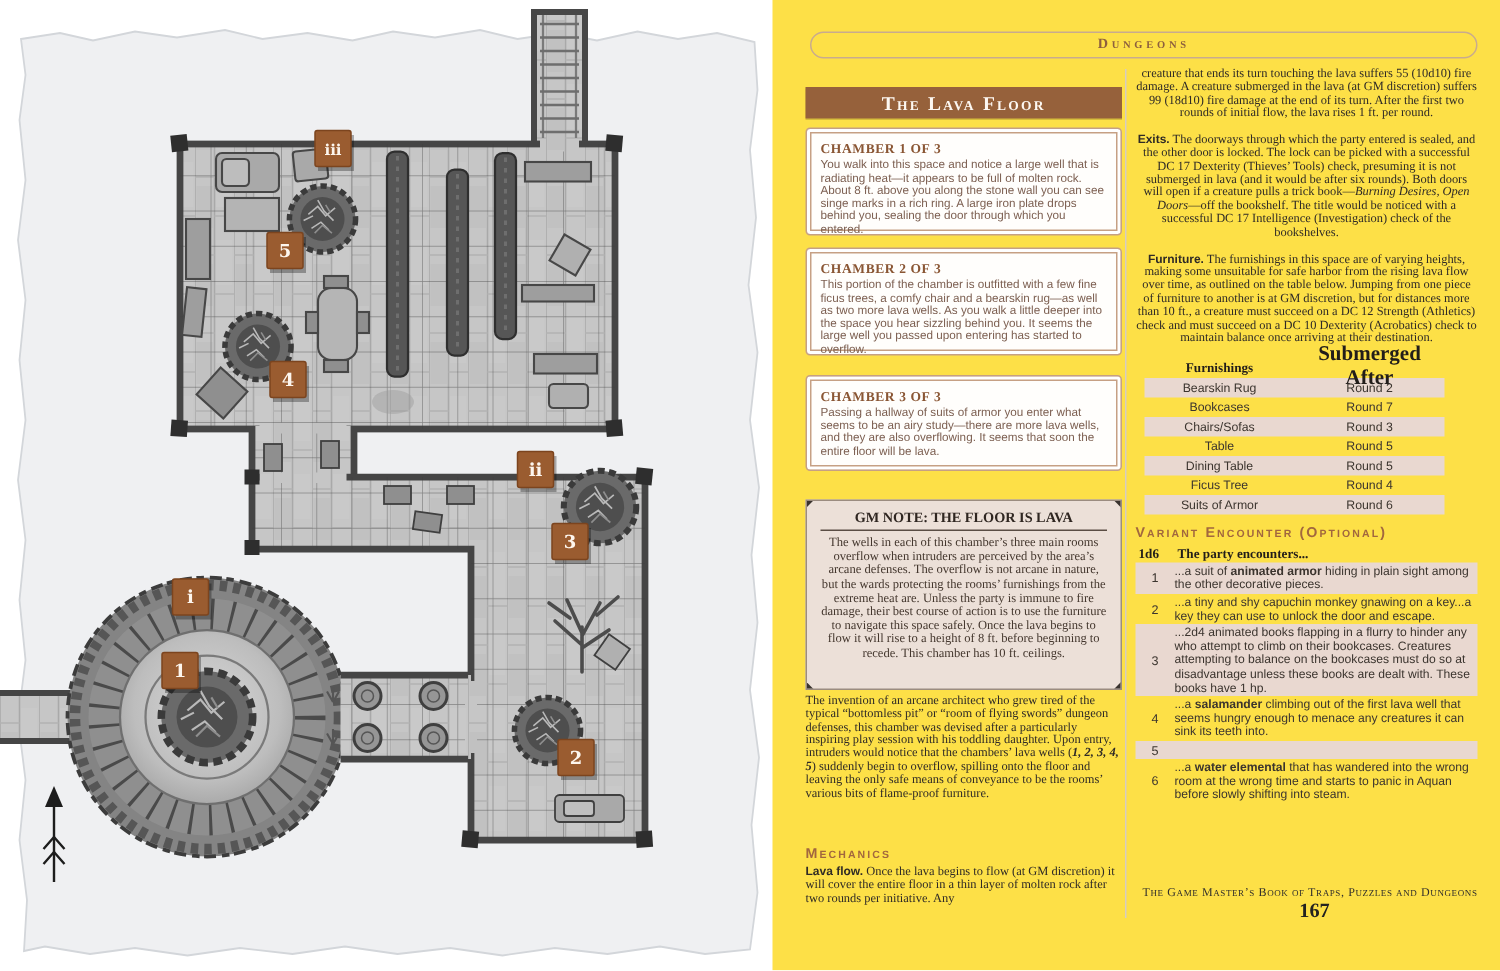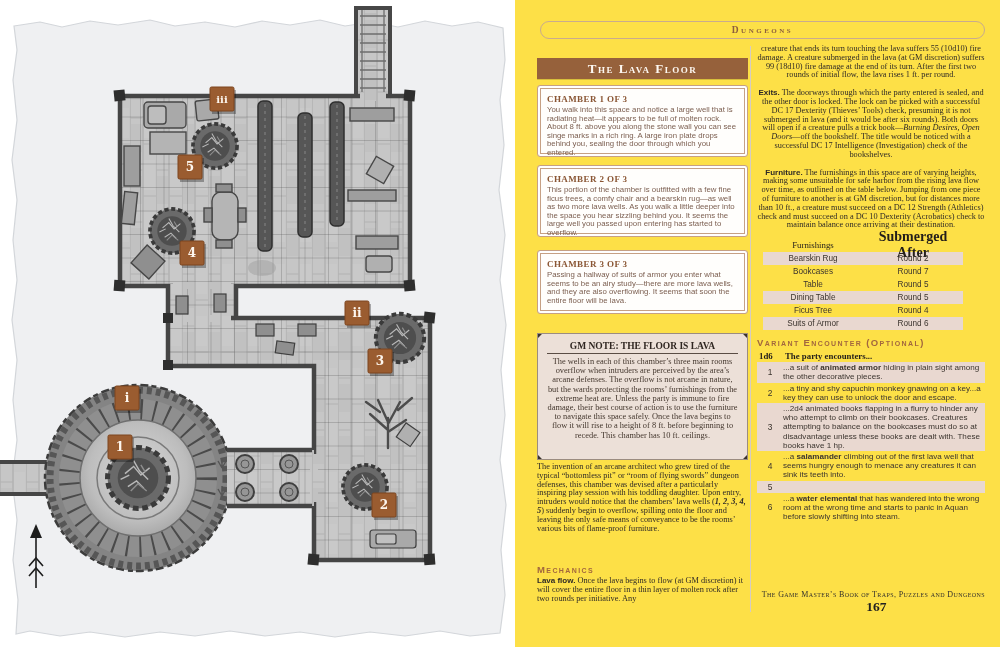--- a/index.html
+++ b/index.html
@@ -312,31 +312,35 @@
     <h4 class="mech-head">Mechanics</h4>
     <p class="body-para mech-para lead"><b>Lava flow.</b> Once the lava begins to flow (at GM discretion) it will cover the entire floor in a thin layer of molten rock after two rounds per initiative. Any</p>
 
     <div class="col2">
       <p class="body-para">creature that ends its turn touching the lava suffers 55 (10d10) fire damage. A creature submerged in the lava (at GM discretion) suffers 99 (18d10) fire damage at the end of its turn. After the first two rounds of initial flow, the lava rises 1 ft. per round.</p>
       <p class="body-para lead"><b>Exits.</b> The doorways through which the party entered is sealed, and the other door is locked. The lock can be picked with a successful DC 17 Dexterity (Thieves’ Tools) check, presuming it is not submerged in lava (and it would be after six rounds). Both doors will open if a creature pulls a trick book—<i>Burning Desires, Open Doors</i>—off the bookshelf. The title would be noticed with a successful DC 17 Intelligence (Investigation) check of the bookshelves.</p>
       <p class="body-para lead"><b>Furniture.</b> The furnishings in this space are of varying heights, making some unsuitable for safe harbor from the rising lava flow over time, as outlined on the table below. Jumping from one piece of furniture to another is at GM discretion, but for distances more than 10 ft., a creature must succeed on a DC 12 Strength (Athletics) check and must succeed on a DC 10 Dexterity (Acrobatics) check to maintain balance once arriving at their destination.</p>
 
       <div class="furn-table">
         <div class="furn-row hd">
-          <div class="fc1" style="font-family:'Liberation Serif',serif;font-weight:normal;font-size:8.8px;color:#221d1a;">Furnishings</div>
+          <div class="fc1" style="font-family:'Liberation Serif',serif;font-weight:bold;font-size:8.8px;color:#221d1a;">Furnishings</div>
           <div class="fc2" style="font-family:Liberation Serif, serif;font-weight:bold;font-size:14px;color:#221d1a;">Submerged After</div>
         </div>
         <div id="furnishings-body">
             <div class="furn-row shade">
               <div class="fc1">Bearskin Rug</div>
               <div class="fc2">Round 2</div>
             </div>
             <div class="furn-row">
               <div class="fc1">Bookcases</div>
               <div class="fc2">Round 7</div>
+            </div>
+            <div class="furn-row shade">
+              <div class="fc1">Chairs/Sofas</div>
+              <div class="fc2">Round 3</div>
             </div>
             <div class="furn-row">
               <div class="fc1">Table</div>
               <div class="fc2">Round 5</div>
             </div>
             <div class="furn-row shade">
               <div class="fc1">Dining Table</div>
               <div class="fc2">Round 5</div>
             </div>
             <div class="furn-row">

